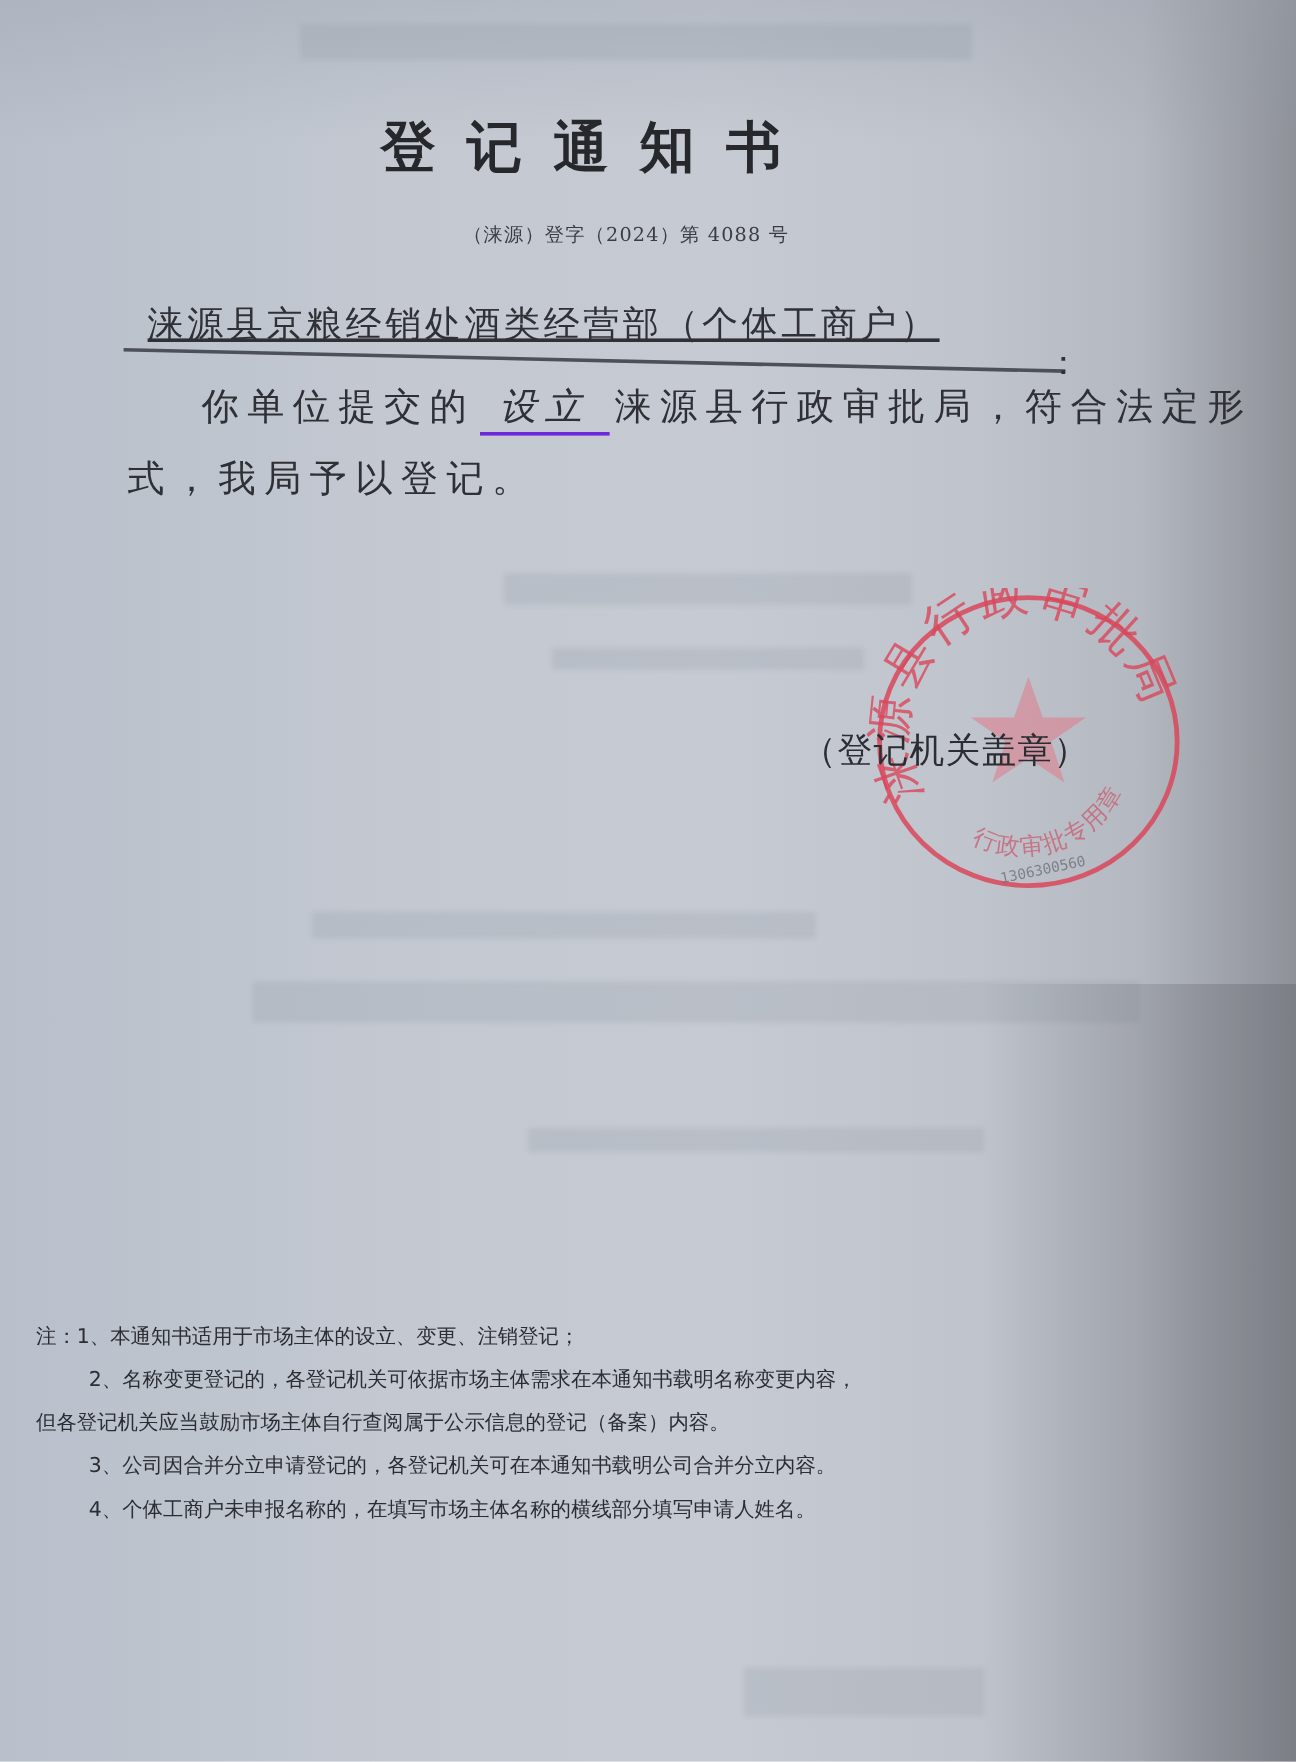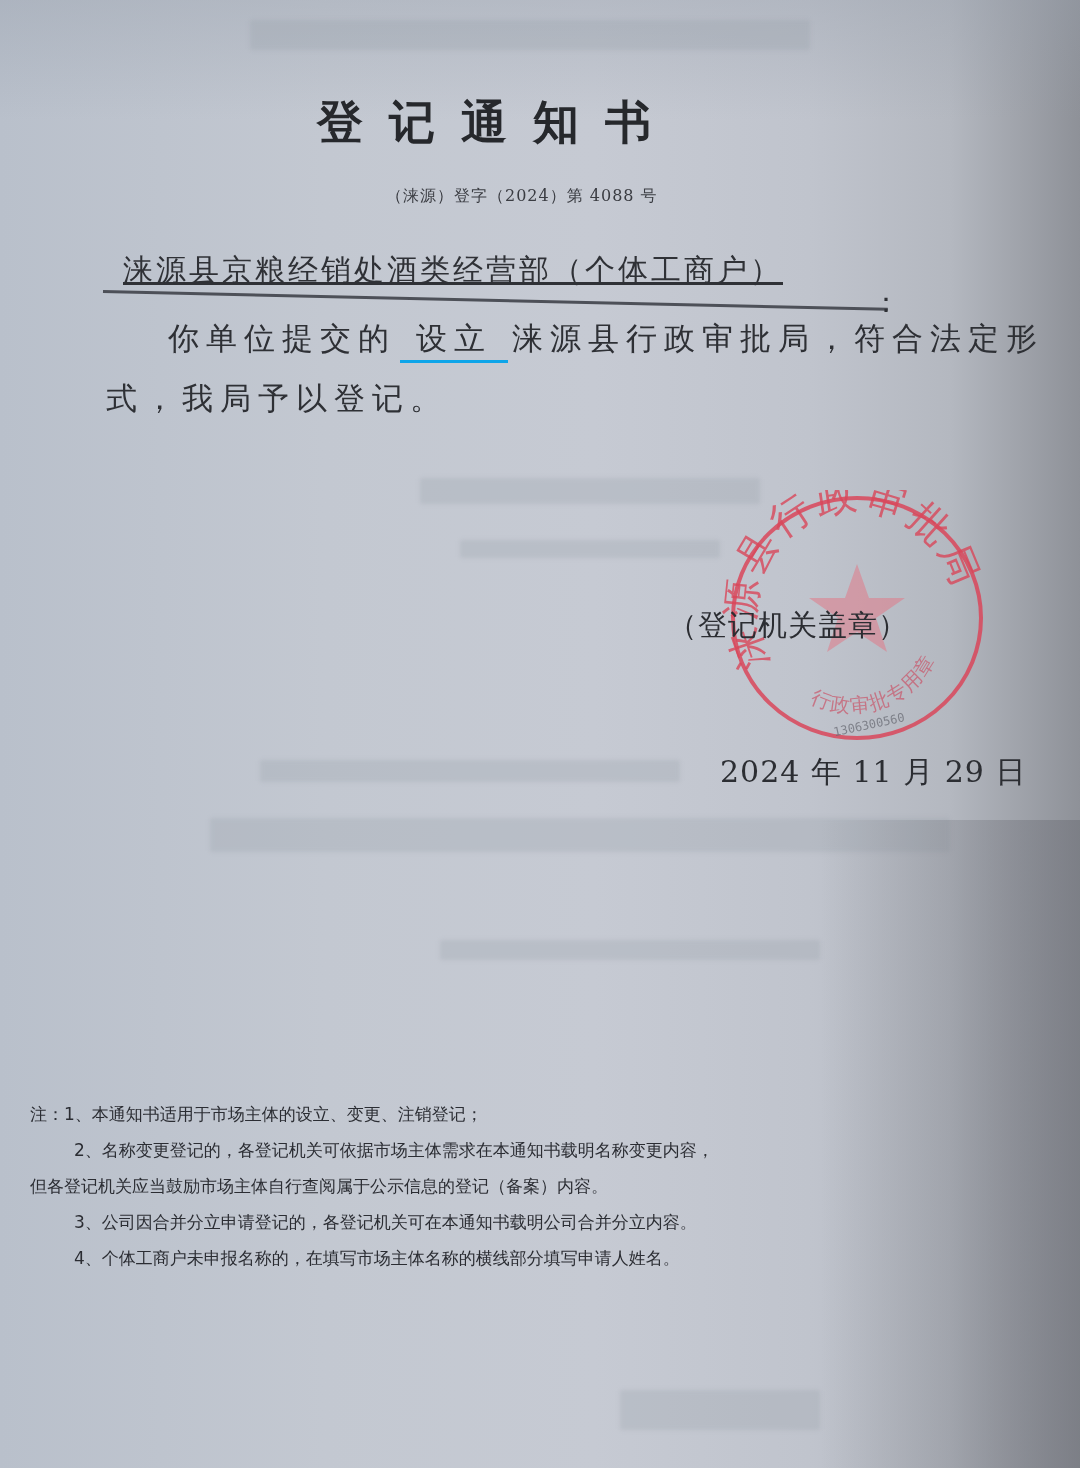--- a/index.html
+++ b/index.html
@@ -39,21 +39,21 @@
       position: absolute; left: 103px; top: 290px; width: 785px; height: 3px;
       background: #4d5058; transform: rotate(1.3deg); transform-origin: left center;
     }
     .entity-colon { position: absolute; left: 872px; top: 284px; font-size: 28px; color: #2f3136; }
     .body-line1 {
       position: absolute; left: 168px; top: 318px; font-size: 31px; letter-spacing: 7px; color: #2e3035;
       white-space: nowrap;
     }
     .fill-in {
       display: inline-block; min-width: 104px; text-align: center; position: relative;
-      border-bottom: 3px solid #0ea5e9; padding: 0 2px; margin: 0 4px;
+      border-bottom: 3px solid #6d28d9; padding: 0 2px; margin: 0 4px; font-style: italic;
     }
     .body-line2 {
       position: absolute; left: 85px; top: 378px; font-size: 31px; letter-spacing: 7px; color: #2e3035; margin-left: 21px;
     }
 
     .stamp { position: absolute; left: 722px; top: 490px; width: 270px; height: 260px; }
     .seal-label {
       position: absolute; left: 668px; top: 606px; font-size: 29px; color: #2b2d32;
       font-family: "DejaVu Sans", "Liberation Sans", sans-serif; letter-spacing: 1px;
     }
@@ -108,21 +108,20 @@
     <text font-family="DejaVu Sans, sans-serif" font-size="40" fill="#d9475a" opacity="0.8" letter-spacing="4">
       <textPath href="#arcTop">涞源县行政审批局</textPath>
     </text>
     <text font-family="DejaVu Sans, sans-serif" font-size="20" fill="#c9566a" opacity="0.7" letter-spacing="1">
       <textPath href="#arcBottom">行政审批专用章</textPath>
     </text>
     <text x="110" y="238" font-family="DejaVu Sans Mono, monospace" font-size="12" fill="#6a6c75" opacity="0.75" transform="rotate(-12 150 230)">1306300560</text>
   </svg>
 
   <div class="seal-label">（登记机关盖章）</div>
-  <div class="date">2024 年 11 月 29 日</div>
 
   <div class="notes">
     <div class="note-row">注：1、本通知书适用于市场主体的设立、变更、注销登记；</div>
     <div class="note-row indent">2、名称变更登记的，各登记机关可依据市场主体需求在本通知书载明名称变更内容，</div>
     <div class="note-row wrapped">但各登记机关应当鼓励市场主体自行查阅属于公示信息的登记（备案）内容。</div>
     <div class="note-row indent">3、公司因合并分立申请登记的，各登记机关可在本通知书载明公司合并分立内容。</div>
     <div class="note-row indent">4、个体工商户未申报名称的，在填写市场主体名称的横线部分填写申请人姓名。</div>
   </div>
 
   <div class="shade-right"></div>

